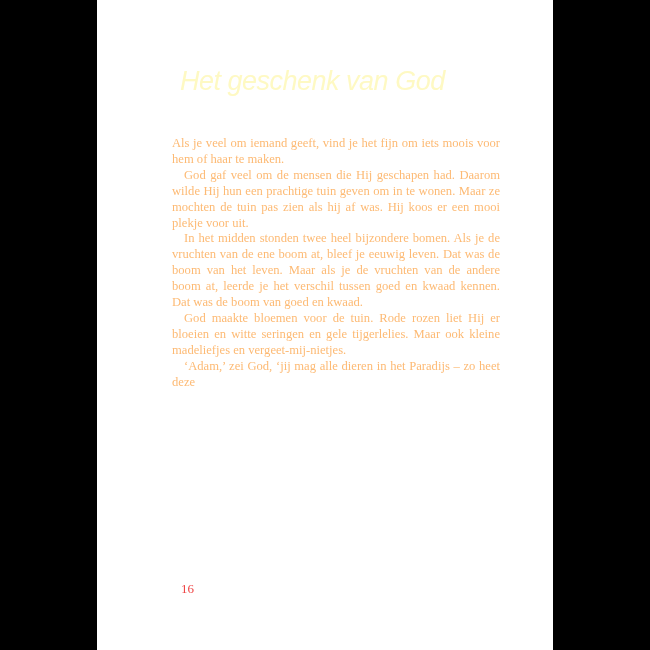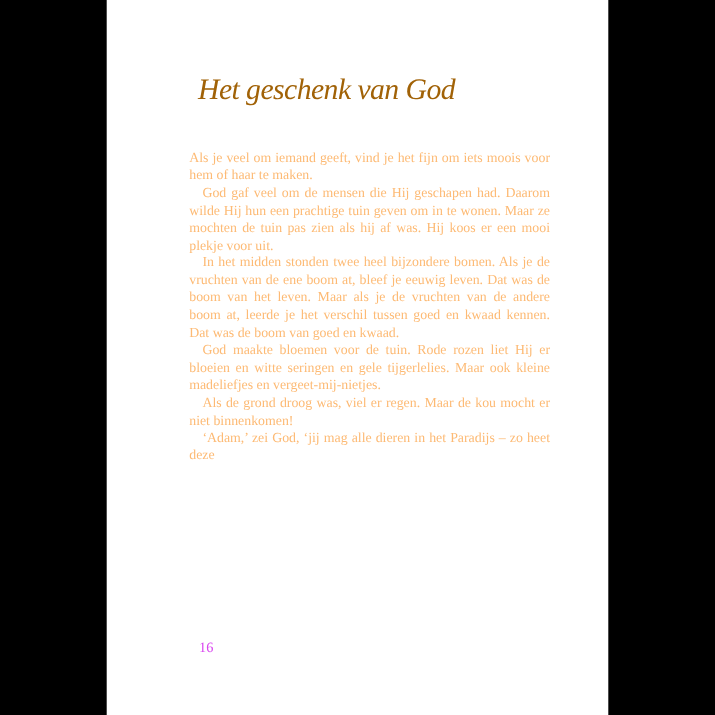--- a/index.html
+++ b/index.html
@@ -1,33 +1,32 @@
 <!DOCTYPE html>
 <html><head>
 <meta charset="utf-8">
 <style>
   html, body { margin:0; padding:0; }
   body { width:650px; height:650px; background:#000; position:relative; overflow:hidden; }
   .page { position:absolute; left:97px; top:0; width:456px; height:650px; background:#fff; }
-  .title { position:absolute; left:180px; top:66px; font-family:Liberation Serif, serif; font-style:italic; font-size:27px; color:#a16207; letter-spacing:-0.5px; white-space:nowrap; }
+  .title { position:absolute; left:180px; top:66px; font-family:Liberation Sans, sans-serif; font-style:italic; font-size:27px; color:#fef9c3; letter-spacing:-0.5px; white-space:nowrap; }
   .body-text { position:absolute; left:172px; top:136px; width:328px; font-family:"Liberation Serif", serif; font-size:12.6px; line-height:15.9px; color:#fdba74; text-align:justify; }
   .body-text p { margin:0; text-indent:12px; }
   .body-text p.first { text-indent:0; }
   .body-text p.last { text-align-last:justify; }
-  .page-number { position:absolute; left:181px; top:581px; font-family:"Liberation Serif", serif; font-size:13px; color:#d946ef; }
+  .page-number { position:absolute; left:181px; top:581px; font-family:"Liberation Serif", serif; font-size:13px; color:#ef4444; }
 </style>
 </head>
 <body>
 
 <div class="page"></div>
 
 <h1 class="title" style="margin:0;font-weight:normal;">Het geschenk van God</h1>
 
 <div class="body-text">
   <p class="first">Als je veel om iemand geeft, vind je het fijn om iets moois voor hem of haar te maken.</p>
   <p>God gaf veel om de mensen die Hij geschapen had. Daarom wilde Hij hun een prachtige tuin geven om in te wonen. Maar ze mochten de tuin pas zien als hij af was. Hij koos er een mooi plekje voor uit.</p>
   <p>In het midden stonden twee heel bijzondere bomen. Als je de vruchten van de ene boom at, bleef je eeuwig leven. Dat was de boom van het leven. Maar als je de vruchten van de andere boom at, leerde je het verschil tussen goed en kwaad kennen. Dat was de boom van goed en kwaad.</p>
   <p>God maakte bloemen voor de tuin. Rode rozen liet Hij er bloeien en witte seringen en gele tijgerlelies. Maar ook kleine madeliefjes en vergeet-mij-nietjes.</p>
-  <p>Als de grond droog was, viel er regen. Maar de kou mocht er niet binnenkomen!</p>
   <p class="last">‘Adam,’ zei God, ‘jij mag alle dieren in het Paradijs – zo heet deze</p>
 </div>
 
 <div class="page-number">16</div>
 
 </body></html>

